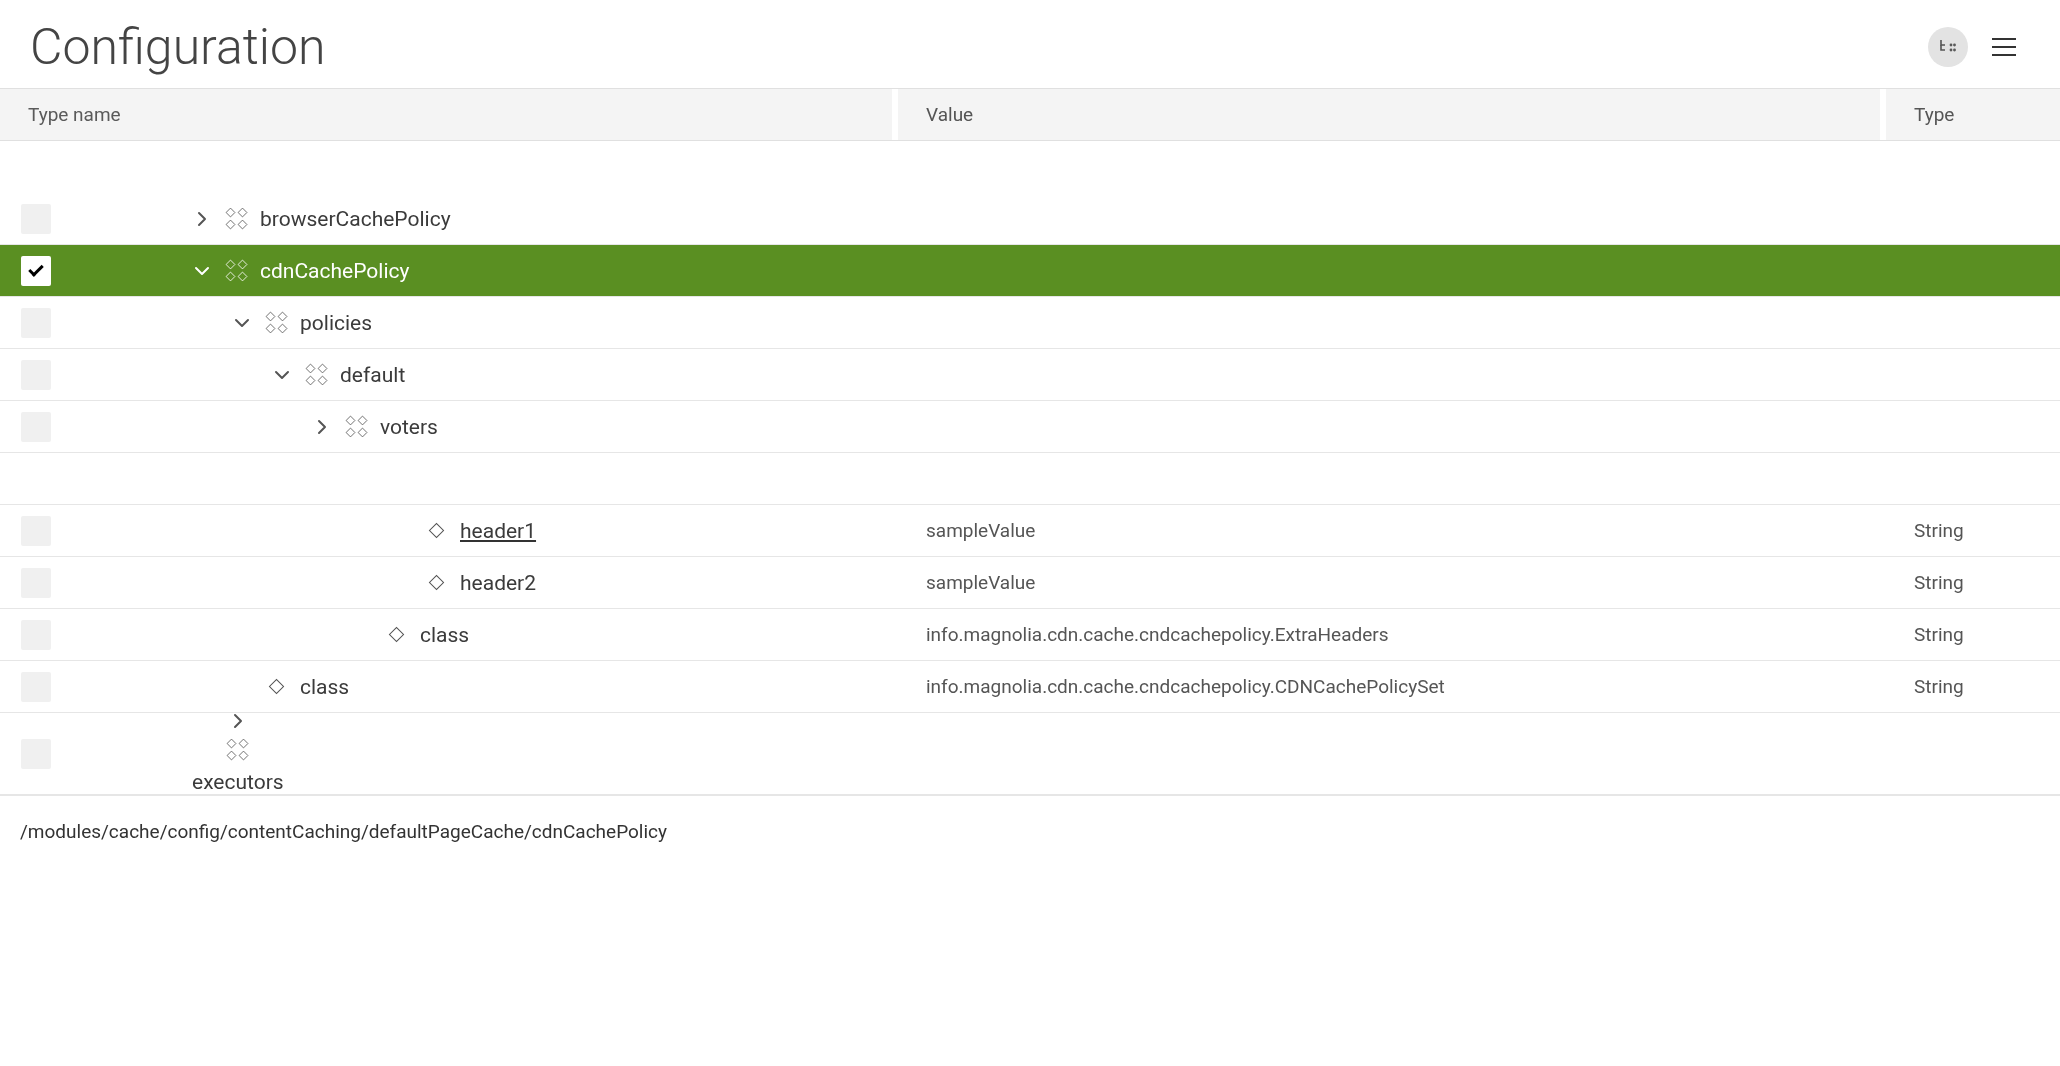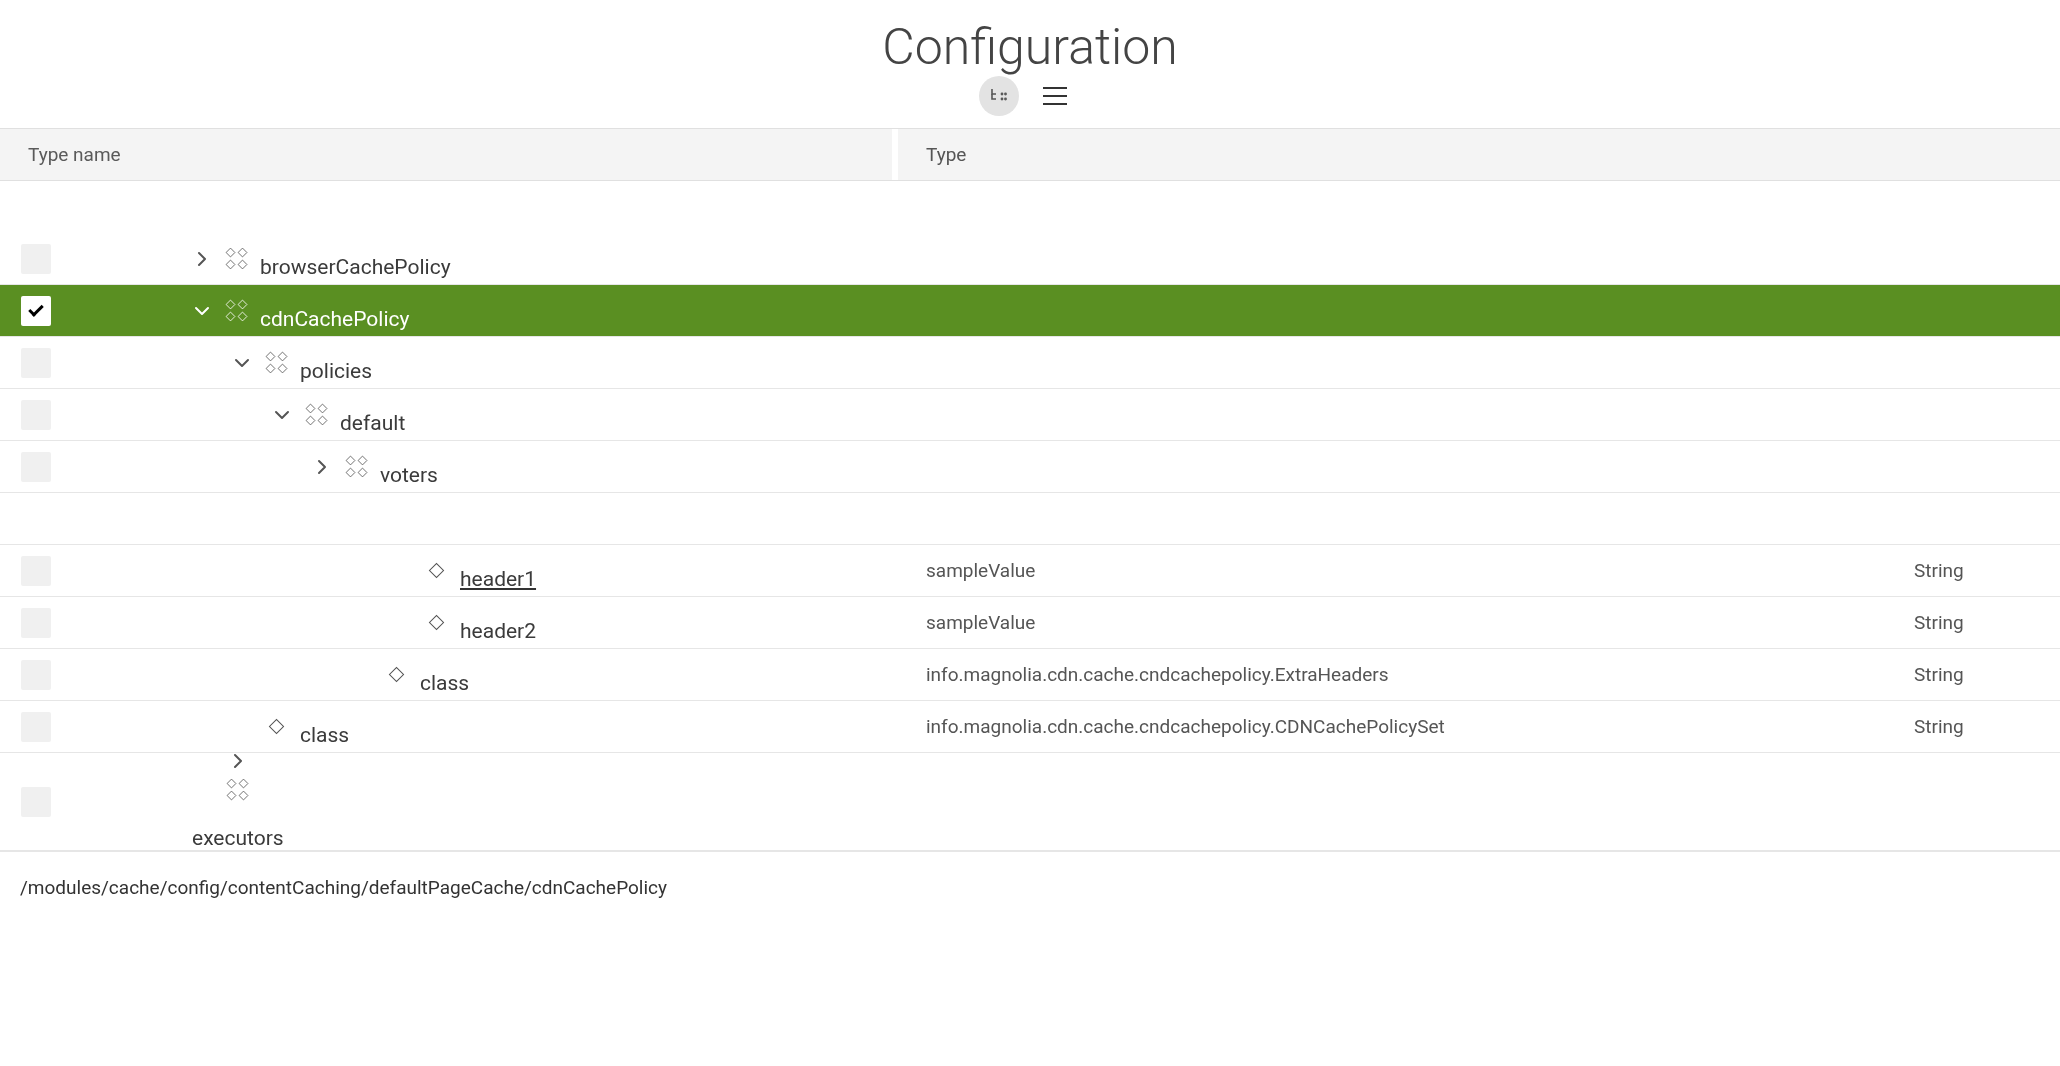--- a/index.html
+++ b/index.html
@@ -7,21 +7,20 @@
     font-family: -apple-system, BlinkMacSystemFont, "Segoe UI", Roboto, "Helvetica Neue", Arial, sans-serif;
     background: #fff;
     color: #333;
     font-size: 19px;
     width: 2060px;
   }
   .topbar {
     display: flex;
     align-items: center;
     padding: 18px 30px 12px 30px;
-    flex-direction: column;
   }
   .page-title {
     font-size: 50px;
     font-weight: 300;
     color: #444;
     flex: 1;
   }
   .top-actions {
     display: flex;
     align-items: center;
@@ -137,21 +136,20 @@
   }
   .single-diamond {
     width: 11px; height: 11px;
     border: 1.5px solid #555;
     transform: rotate(45deg);
   }
   .selected .diamond { border-color: #fff; }
   .node-label {
     font-size: 21px;
     color: #3b3b3b;
-    margin-top: 16px;
   }
   .selected .node-label { color: #fff; }
 
   .status-bar {
     padding: 24px 36px 20px 20px;
     font-size: 19px;
     color: #333;
     border-top: 1px solid #e6e6e6;
   }
 
@@ -181,20 +179,21 @@
         <line x1="1" y1="10" x2="25" y2="10" stroke="#333" stroke-width="2"></line>
         <line x1="1" y1="18" x2="25" y2="18" stroke="#333" stroke-width="2"></line>
       </svg>
     </div>
   </div>
 </div>
 
 <div class="table">
   <div class="row header-row">
     <div class="col col-name">Type name</div>
+    <div class="col col-value">Value</div>
     <div class="col col-type">Type</div>
   </div>
   <div class="row spacer-row"></div>
   <div id="rows-mount">
       <div class="row body-row">
         <div class="col col-name">
           <div class="checkbox-slot">
             <div class="checkbox-ghost"></div>
           </div>
           <div class="tree-cell" style="padding-left: 120px;">

